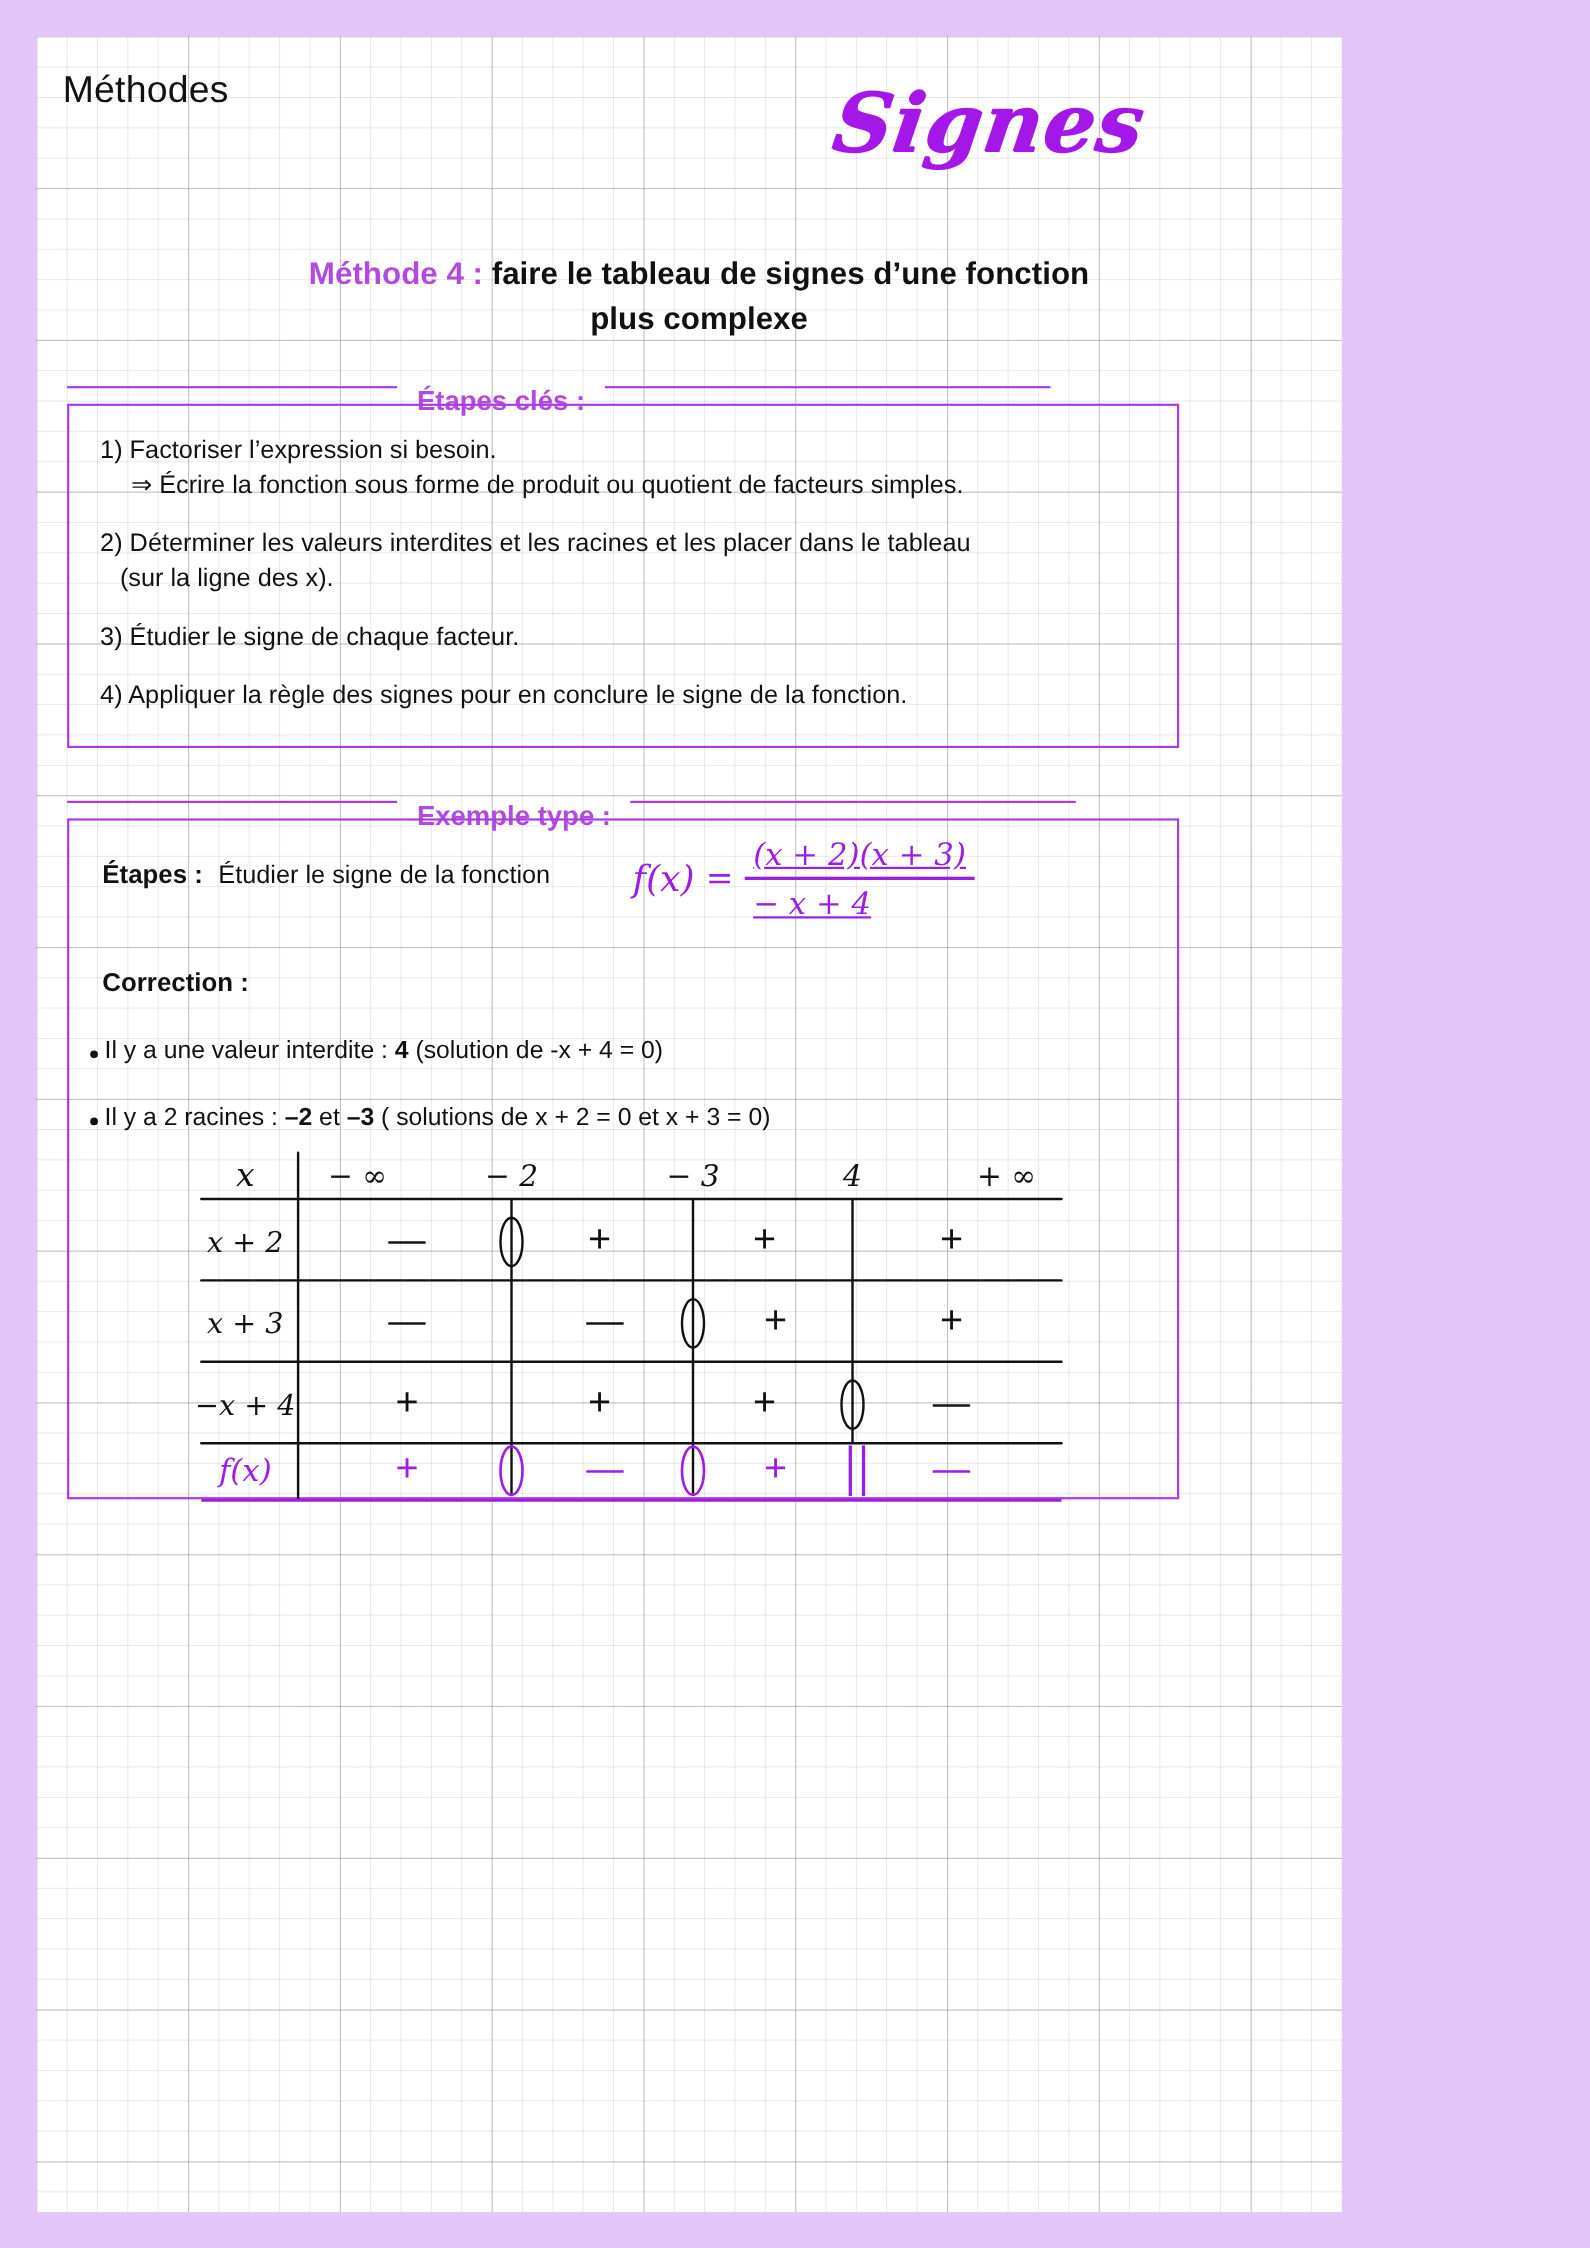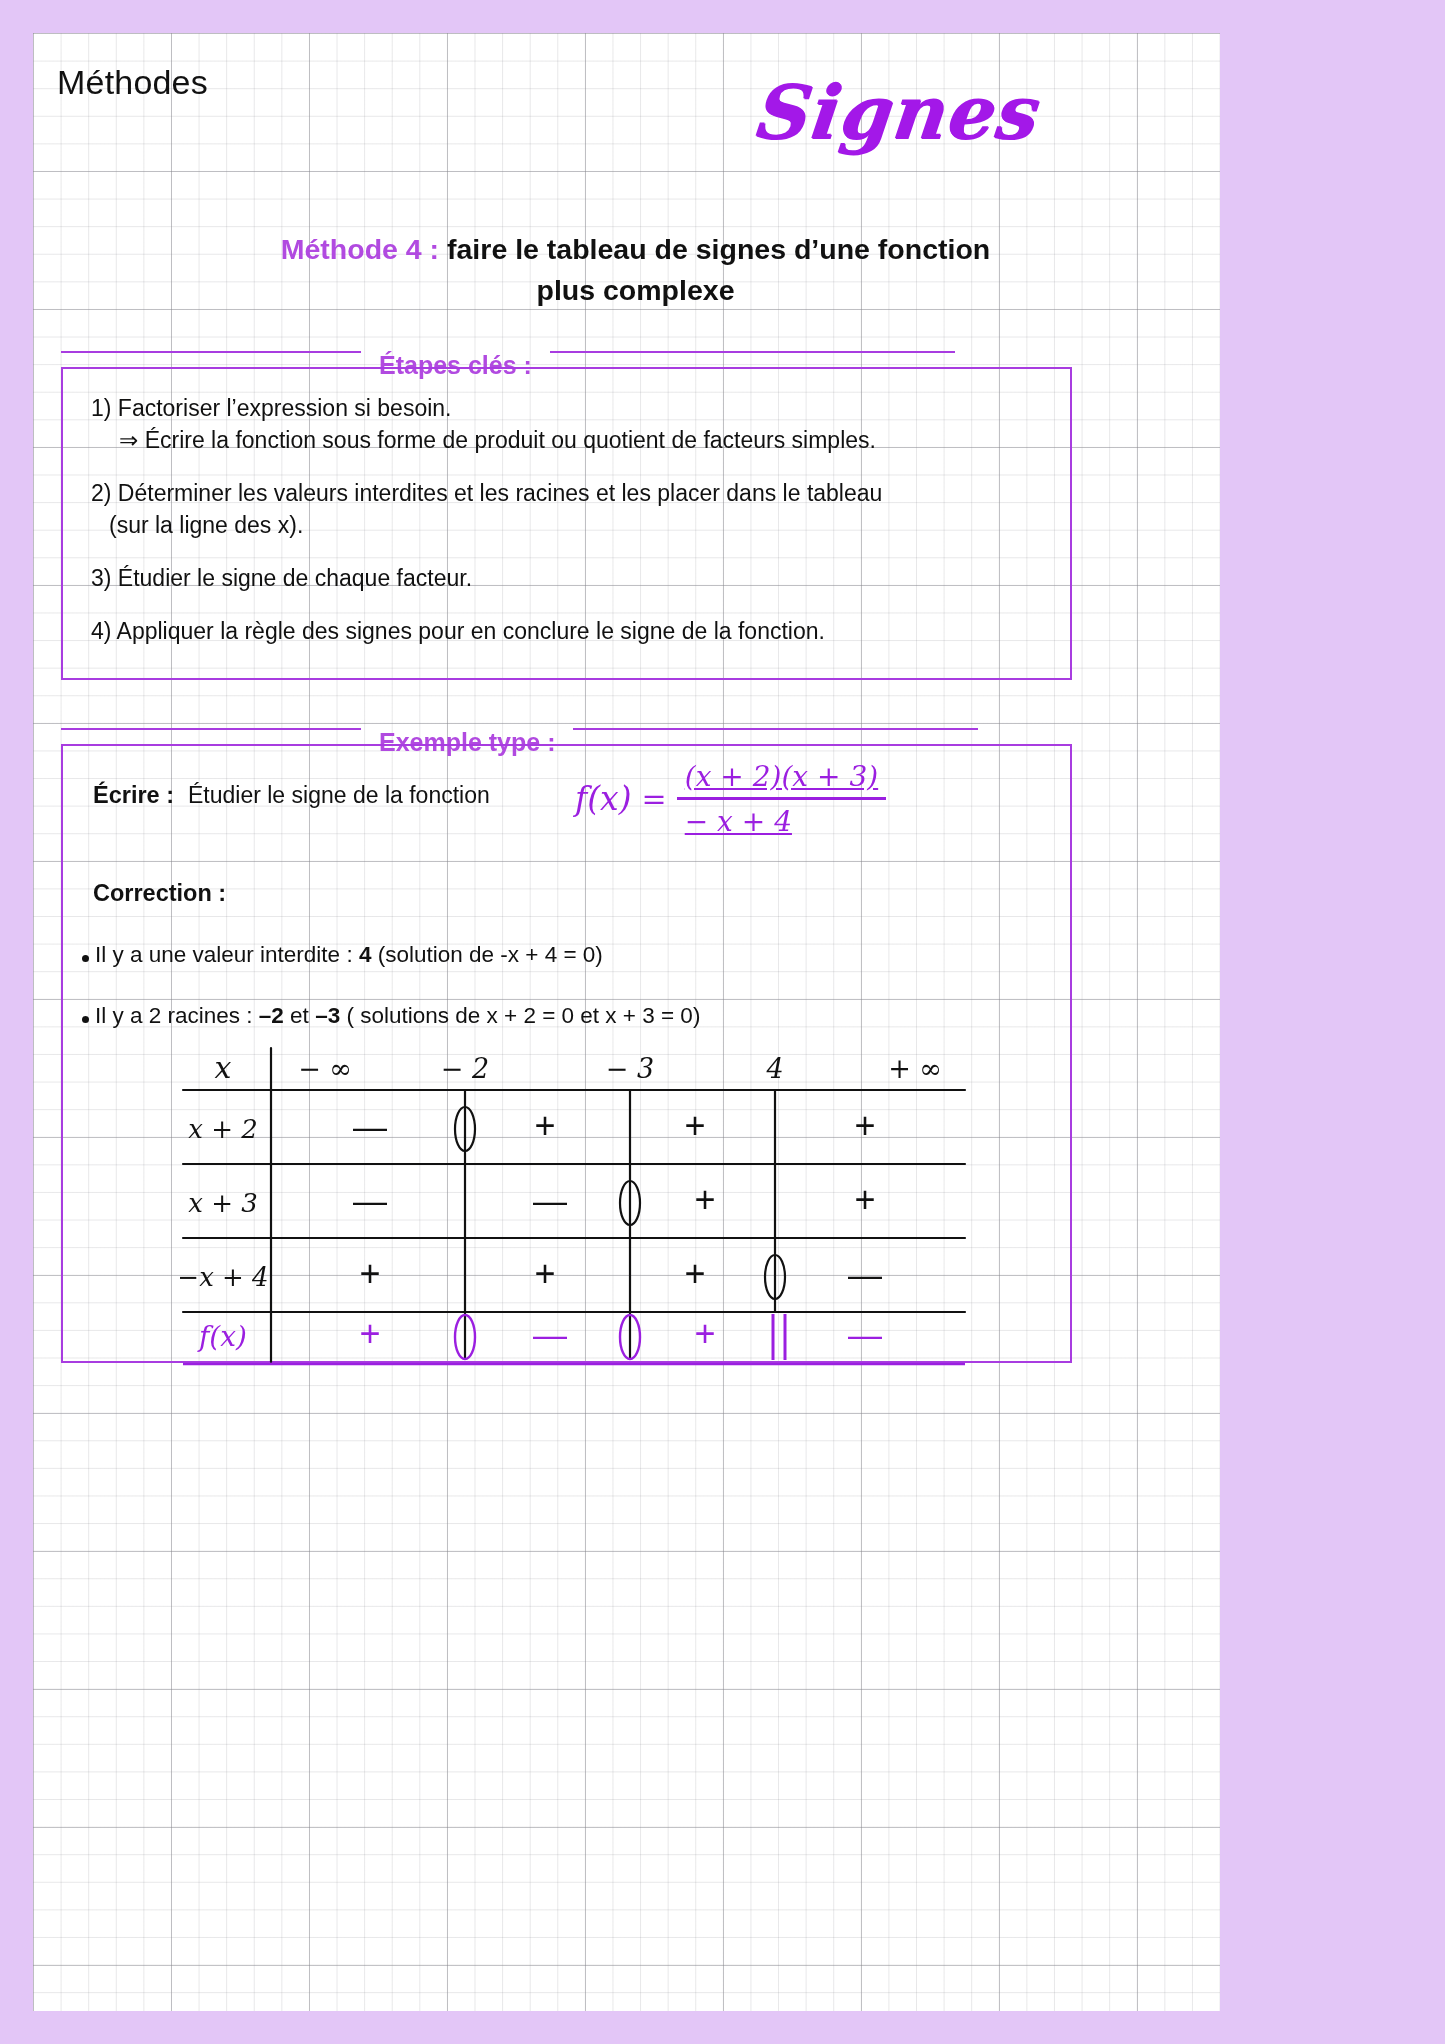--- a/index.html
+++ b/index.html
@@ -224,21 +224,21 @@
 
   <div class="section-title" style="left:28px; top:695px; width:1320px;">
     <span class="rule left"></span>
     <span>Exemple type :</span>
     <span class="rule right"></span>
   </div>
 
   <div class="box" style="left:28px; top:711px; width:1011px; height:619px;">
 
     <div id="enonce-row">
-      <span class="lbl">Écrire :</span>
+      <span class="lbl">Étapes :</span>
       <span>Étudier le signe de la fonction</span>
     </div>
 
     <div id="formula" class="hw">
       <span class="fx">f(x)</span>
       <span class="eq">=</span>
       <span class="frac">
         <span class="num">(x + 2)(x + 3)</span>
         <span class="bar"></span>
         <span class="den">− x + 4</span>

